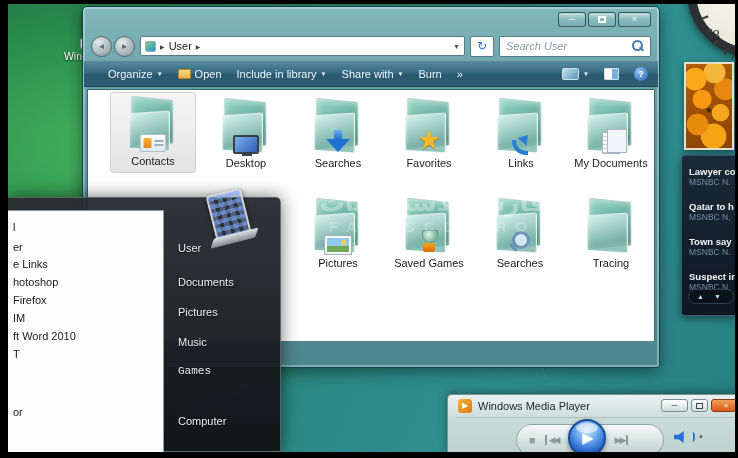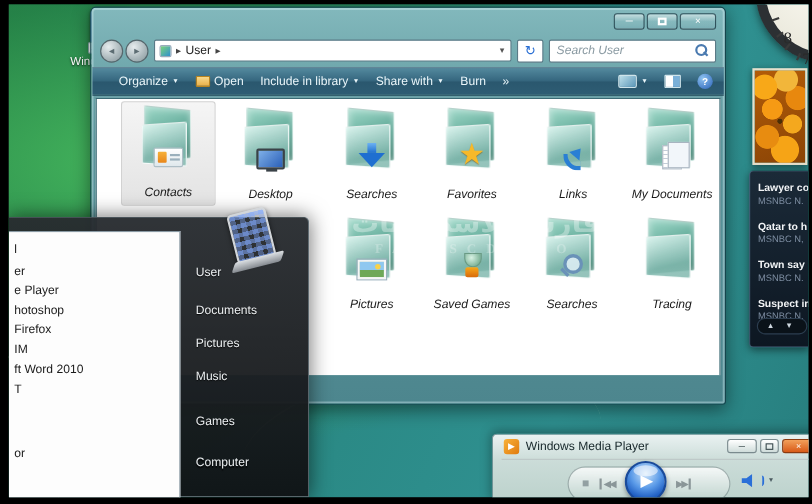--- a/index.html
+++ b/index.html
@@ -73,21 +73,21 @@
     border:1px solid #9ab4c8;font-size:10.5px;color:#333;padding:5px 0 0 212px;}
   
   .tile{position:absolute;width:86px;text-align:center;}
   .tile.sel{background:linear-gradient(#f5f5f5,#e3e3e3);border:1px solid #d2d2d2;border-radius:3px;}
   .vfolder{position:relative;width:58px;height:56px;margin:4px auto 0;}
   .fback{position:absolute;left:8px;top:1px;width:44px;height:48px;border-radius:2px;border:1px solid rgba(255,255,255,.6);
     background:linear-gradient(160deg,#9ed8c8,#58a291 55%,#417f6f);transform:perspective(70px) rotateY(16deg);
     box-shadow:inset 0 0 6px rgba(255,255,255,.5);}
   .ffront{position:absolute;left:3px;top:15px;width:42px;height:38px;border-radius:2px;border:1px solid rgba(255,255,255,.75);
     background:linear-gradient(165deg,rgba(222,245,240,.92),rgba(130,185,175,.85) 70%);transform:perspective(70px) rotateY(-14deg);}
-  .tlabel{margin-top:16px;font-size:11px;color:#1a1a1a;line-height:1.2;font-style:italic;}
+  .tlabel{margin-top:2px;font-size:11px;color:#1a1a1a;line-height:1.2;}
   .ov{position:absolute;left:50%;transform:translateX(-50%);bottom:1px;z-index:3;}
   .ov-card{width:27px;height:18px;background:linear-gradient(#fff,#dfe8ec);border:1px solid #aebec6;border-radius:2px;}
   .ov-card::before{content:"";position:absolute;left:3px;top:3px;width:8px;height:10px;border-radius:1px;background:linear-gradient(#f6b13a,#e8861a);}
   .ov-card::after{content:"";position:absolute;left:14px;top:5px;width:9px;height:2px;background:#9ab0bc;box-shadow:0 4px 0 #9ab0bc;}
   .ov-monitor{width:26px;height:19px;border:2px solid #3a4248;border-radius:2px;background:linear-gradient(135deg,#7fb0e8,#2a5fb8);}
   .ov-monitor::after{content:"";position:absolute;left:7px;bottom:-4px;width:10px;height:3px;background:#3a4248;}
   .ov-down{width:24px;height:24px;}
   .ov-down::before{content:"";position:absolute;left:8px;top:0;width:8px;height:9px;background:linear-gradient(#6db2f2,#1f6fd0);}
   .ov-down::after{content:"";position:absolute;left:0;top:9px;border-left:12px solid transparent;border-right:12px solid transparent;border-top:13px solid #1f6fd0;}
   .ov-star{font-size:27px;line-height:1;color:#f6b92a;text-shadow:0 1px 1px rgba(130,80,0,.55);}
@@ -168,21 +168,21 @@
     background:radial-gradient(circle at 50% 28%,#cfe6fa,#5a9ae8 45%,#1f5ec2 75%,#143f8e);box-shadow:0 2px 5px rgba(0,0,0,.4);
     color:#fff;font-size:15px;text-align:center;line-height:34px;padding-left:3px;}
   .play::after{content:"";position:absolute;left:6px;top:2px;width:22px;height:10px;border-radius:50%;background:rgba(255,255,255,.55);}
   .vol{position:absolute;left:226px;top:36px;display:flex;align-items:center;gap:3px;}
   .spk{width:13px;height:12px;background:#2a6fd8;clip-path:polygon(0 32%,35% 32%,75% 0,75% 100%,35% 68%,0 68%);}
   .spk-wave{width:5px;height:10px;border-right:2px solid #2a6fd8;border-radius:50%;}
   .vcaret{font-size:6px;color:#4a5a60;}
   
   #wmark{left:252px;top:184px;width:345px;text-align:center;z-index:50;pointer-events:none;color:#fff;}
   .wm-ar{font-size:25px;font-weight:bold;opacity:.34;direction:rtl;}
-  .wm-en{font-size:12px;font-weight:bold;letter-spacing:9px;opacity:.26;margin-top:1px;font-family:Liberation Serif, serif;}
+  .wm-en{font-size:15px;font-weight:bold;letter-spacing:9px;opacity:.26;margin-top:1px;}
   .z5{z-index:5;}.z10{z-index:10;}.z30{z-index:30;}.z40{z-index:40;}
 </style>
 </head>
 <body>
 
 <div id="screen">
 <div id="desktop">
   <div class="streak s1"></div>
   <div class="streak s2"></div>
   <div class="streak s3"></div>
@@ -388,34 +388,34 @@
       <span class="spk"></span>
       <span class="spk-wave"></span>
       <span class="vcaret">▼</span>
     </div>
   </div>
 
   <div id="startmenu" class="abs z40">
     <div class="sm-white">
       <div class="sm-litem" style="top:10px;">l</div>
       <div class="sm-litem" style="top:30px;">er</div>
-      <div class="sm-litem" style="top:47px;">e Player</div>
+      <div class="sm-litem" style="top:47px;">e Links</div>
       <div class="sm-litem" style="top:65px;">hotoshop</div>
       <div class="sm-litem" style="top:83px;">Firefox</div>
       <div class="sm-litem" style="top:101px;text-align:right;">IM</div>
       <div class="sm-litem" style="top:119px;">ft Word 2010</div>
       <div class="sm-litem" style="top:137px;">T</div>
       <div class="sm-litem" style="top:195px;">or</div>
     </div>
     <div class="sm-right">
       <div class="sm-ritem" style="top:44px;">User</div>
       <div class="sm-ritem" style="top:78px;">Documents</div>
       <div class="sm-ritem" style="top:108px;">Pictures</div>
       <div class="sm-ritem" style="top:138px;">Music</div>
-      <div class="sm-ritem" style="top:179px;">Games</div>
+      <div class="sm-ritem" style="top:167px;font-family:Liberation Mono, monospace;">Games</div>
       <div class="sm-ritem" style="top:199px;margin-top:18px;">Computer</div>
     </div>
     <div class="upic">
       <div class="upic-screen"></div>
       <div class="upic-base"></div>
     </div>
   </div>
 
   <div id="wmark" class="abs">
     <div class="wm-ar">فارس الاسطوانات</div>

